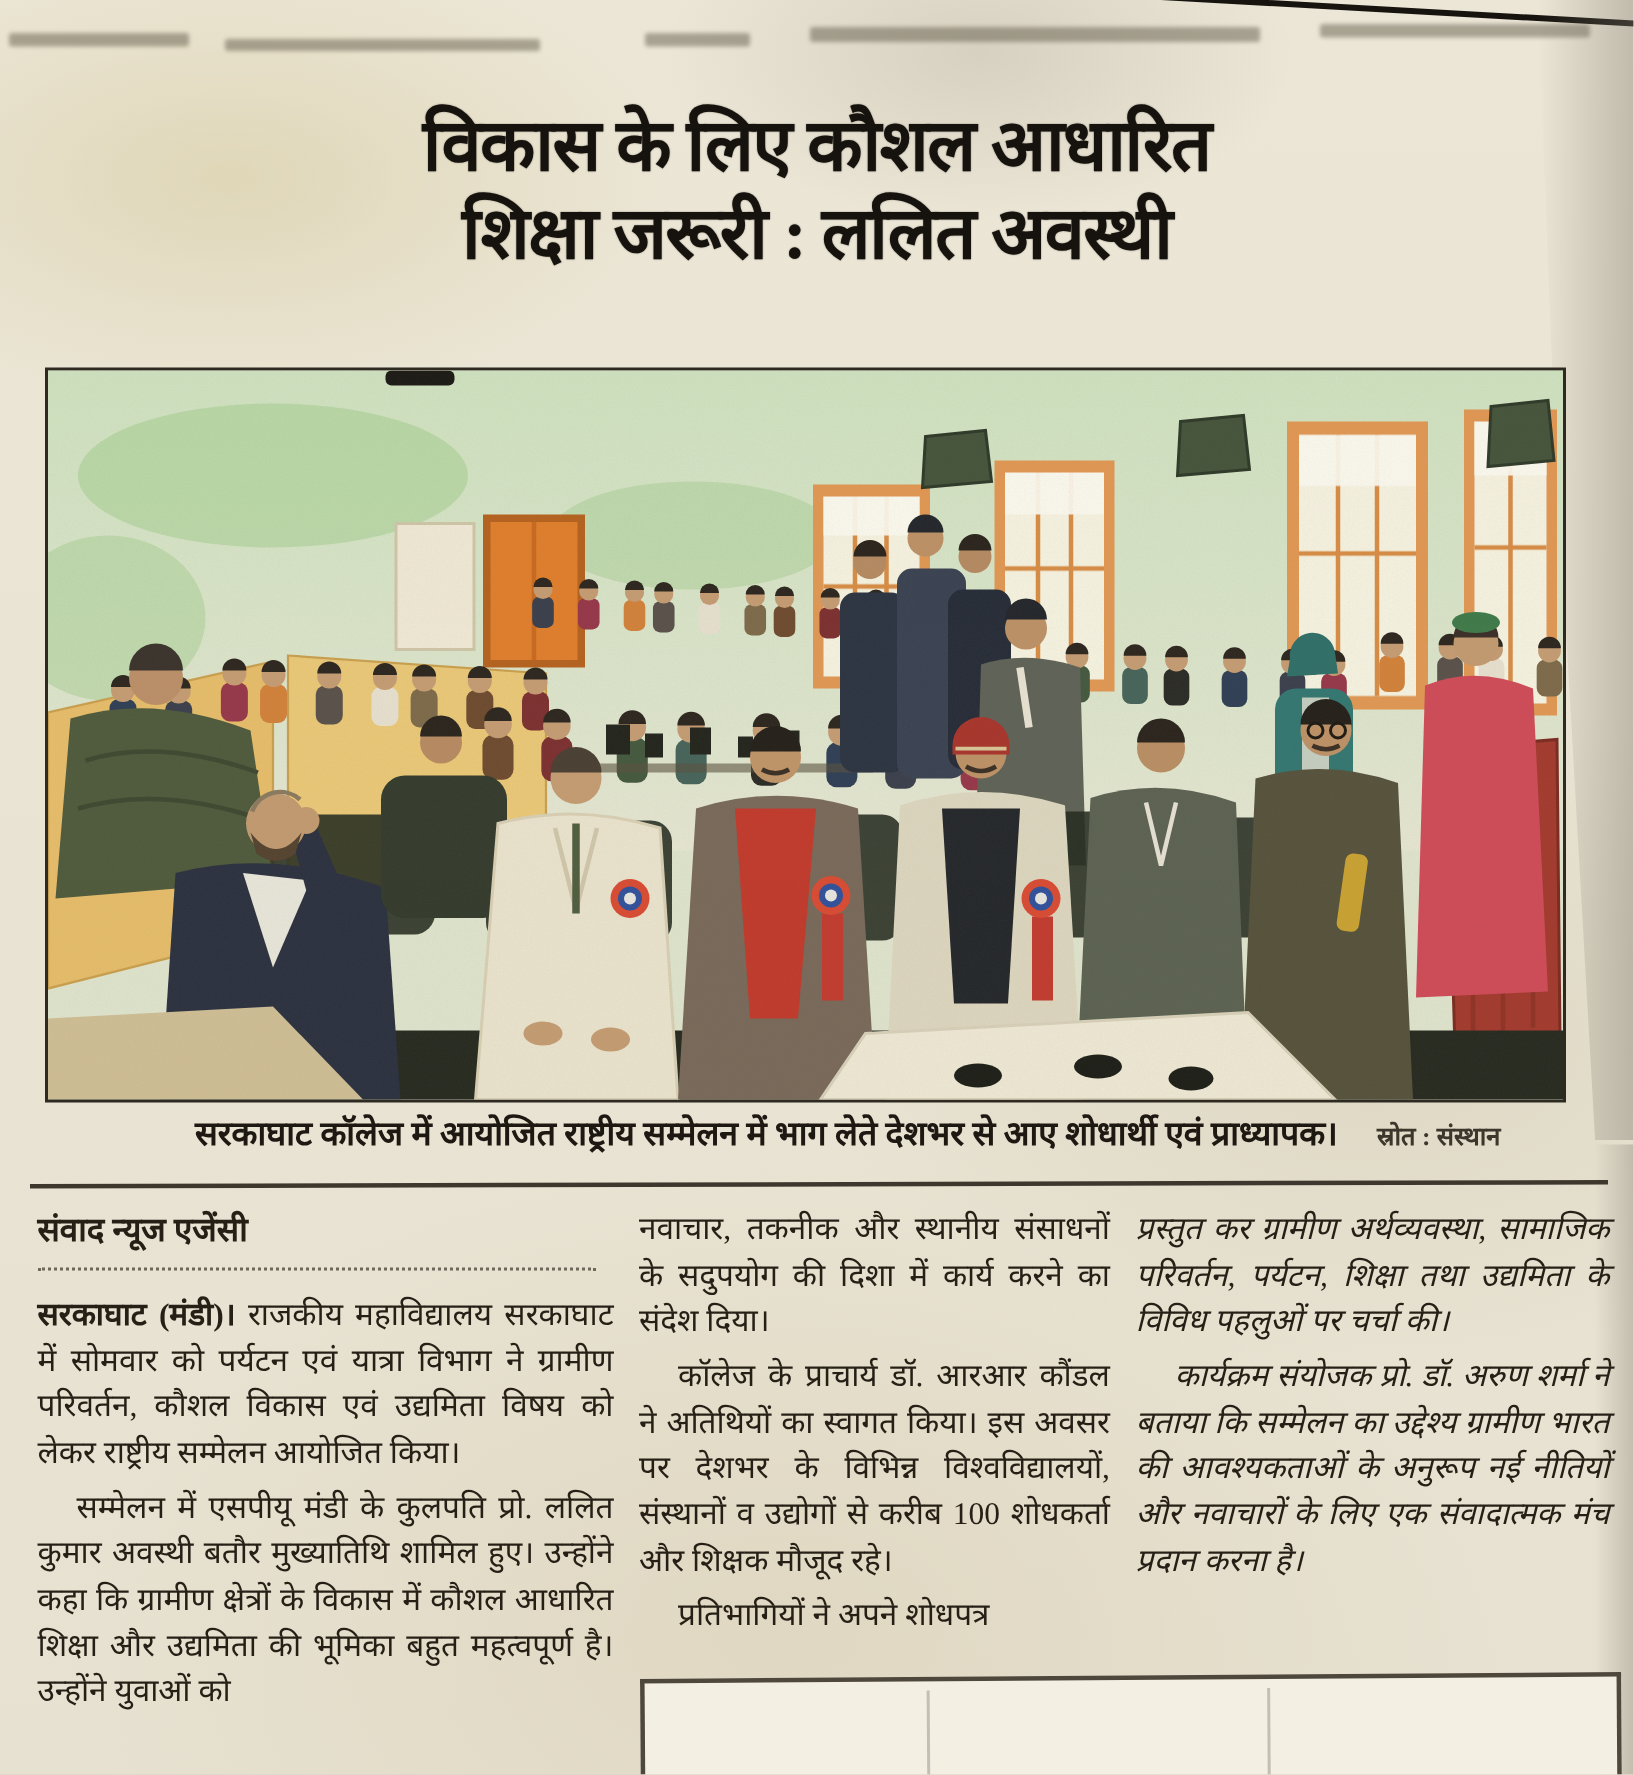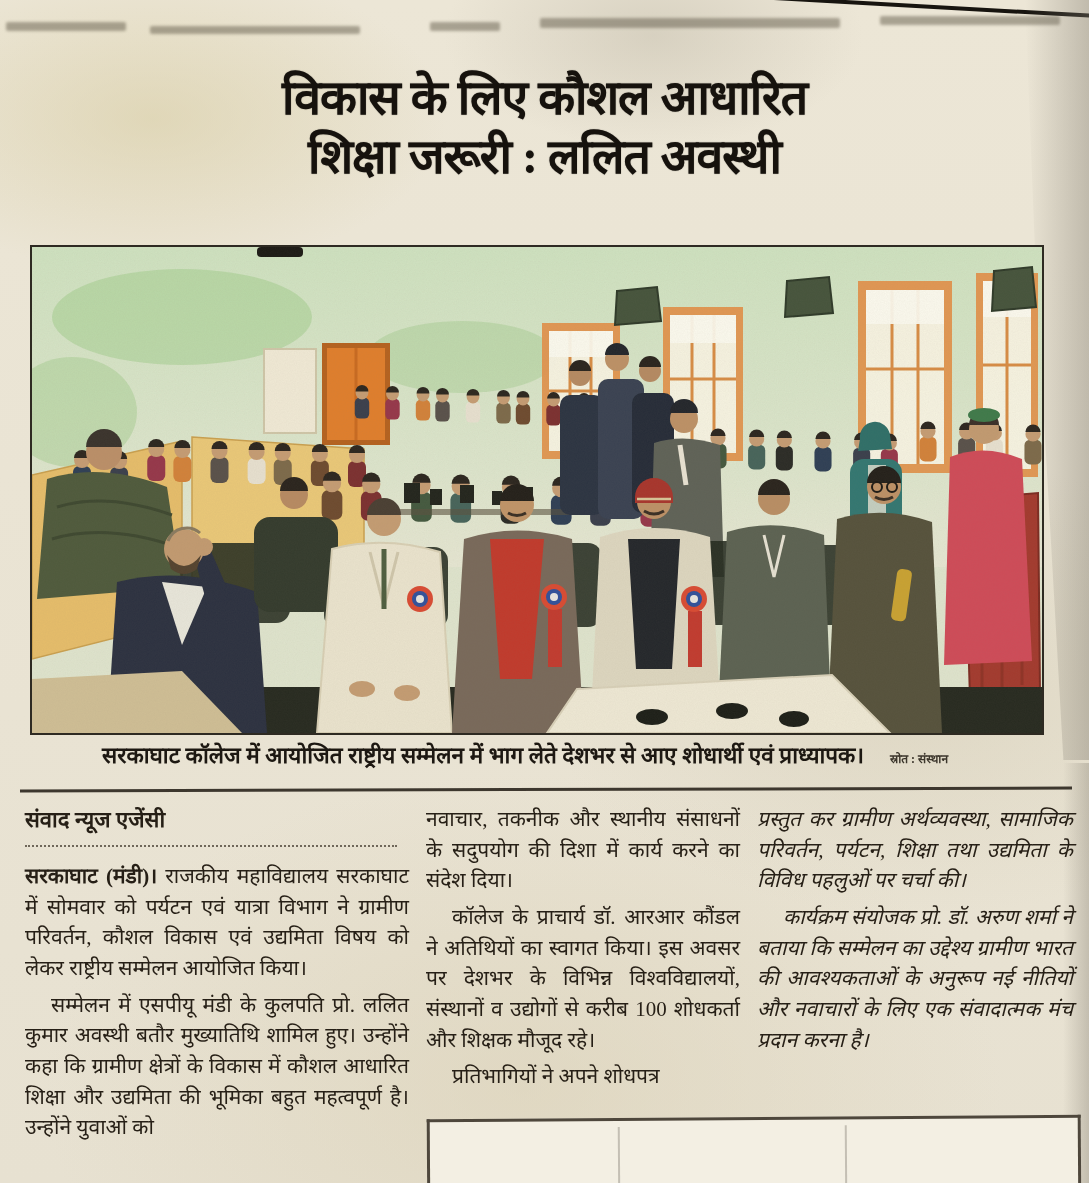--- a/index.html
+++ b/index.html
@@ -26,22 +26,22 @@
   .headline{position:absolute;left:18px;top:36px;width:1053px;text-align:center;
     font-weight:700;font-size:48px;line-height:1.23;letter-spacing:-1px;color:#16120d;
     text-shadow:0 0 1px rgba(22,18,13,.55);}
   
   .photo{position:absolute;left:30px;top:245px;width:1010px;height:486px;margin:0;
     border:2px solid #2e2a22;background:#dfe4cd;box-sizing:content-box;}
   .photo svg{display:block;width:100%;height:100%;}
   
   .caption-row{position:absolute;left:30px;top:739px;width:1010px;padding-left:72px;box-sizing:border-box;
     display:flex;align-items:baseline;gap:26px;}
-  .caption{font-weight:700;font-size:22.5px;color:#1d1812;white-space:nowrap;}
-  .credit{font-weight:700;font-size:12px;color:#3c362c;white-space:nowrap;}
+  .caption{font-weight:700;font-size:22.5px;color:#1d1812;white-space:nowrap;margin-left:28px;}
+  .credit{font-weight:700;font-size:17px;color:#3c362c;white-space:nowrap;}
   .divider{position:absolute;left:20px;top:788px;width:1052px;height:3px;background:#3d372e;transform:rotate(-.15deg);}
   
   .article{position:absolute;left:25px;top:804px;width:1050px;display:flex;gap:17px;}
   .col{font-size:21px;line-height:1.46;text-align:justify;color:#261f16;}
   .col1{width:384px;}
   .col2{width:314px;}
   .col3{width:316px;font-style:italic;}
   .byline{font-weight:700;font-size:22px;padding-bottom:9px;margin-bottom:14px;
     border-bottom:2px dotted #6f675a;width:97%;}
   .col p{margin:0 0 6px 0;}

